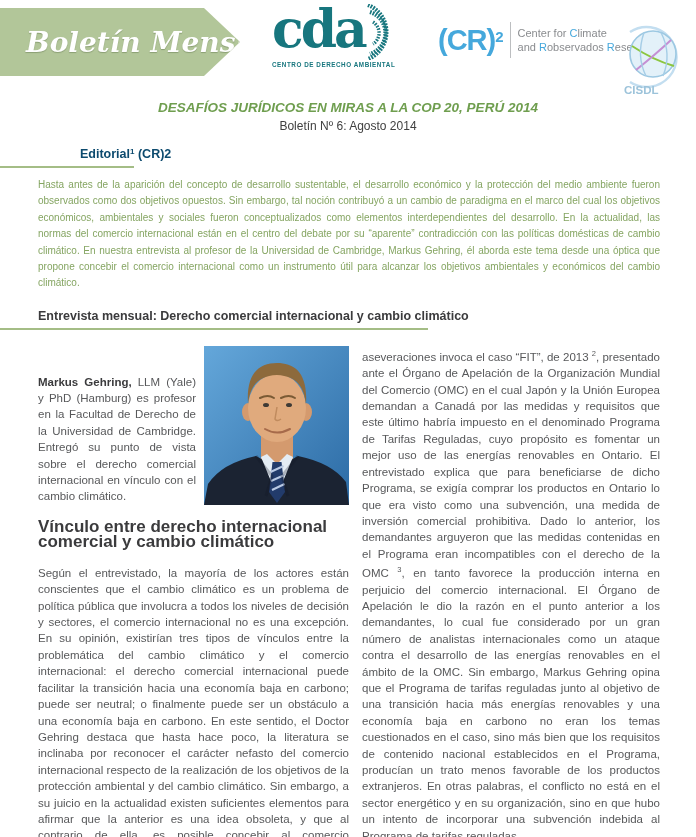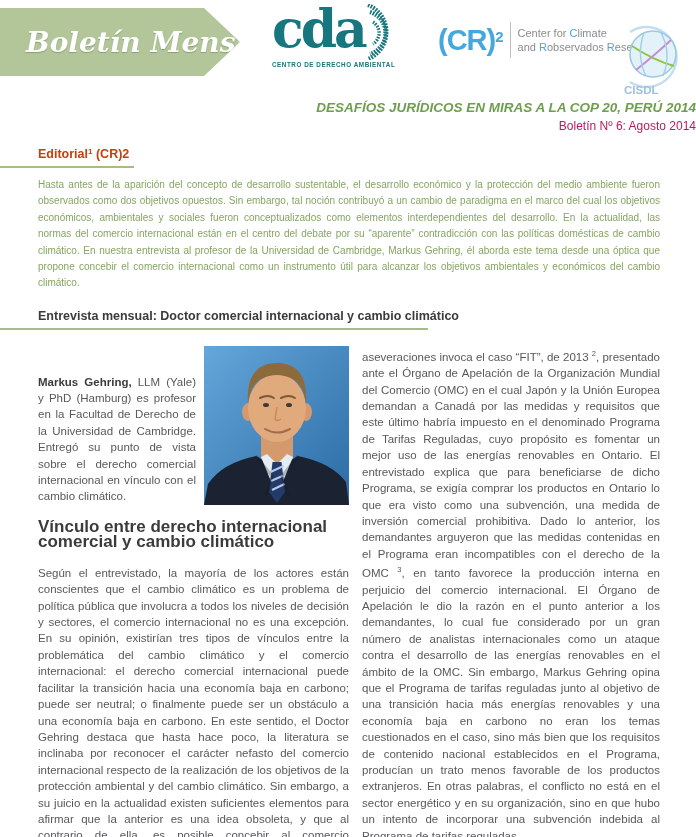--- a/index.html
+++ b/index.html
@@ -35,28 +35,28 @@
   .cr2-mark{
     color:#45a8dc;font-weight:bold;font-size:29px;letter-spacing:-1px;
     line-height:1;white-space:nowrap;
   }
   .cr2-mark sup{font-size:15px;vertical-align:8px;letter-spacing:0;}
   .cr2-divider{width:1px;height:36px;background:#bcbec0;margin:0 7px 0 6px;}
   .cr2-name{font-size:11px;color:#8a8c8f;line-height:1.3;white-space:nowrap;}
   .cr2-name .b{color:#45a8dc;}
   .cisdl{position:absolute;right:6px;top:16px;width:74px;height:84px;font-weight:bold;}
   
-  .masthead{text-align:right;margin-top:12px;}
+  .masthead{text-align:center;margin-top:12px;}
   .doc-title{
     color:#6f9e4f;font-weight:bold;font-style:italic;font-size:13.5px;line-height:16px;
   }
-  .doc-subtitle{color:#be185d;font-size:12px;margin-top:3px;}
+  .doc-subtitle{color:#404040;font-size:12px;margin-top:3px;}
   
   .sec-head{padding-left:38px;font-weight:bold;font-size:12.5px;line-height:15px;}
-  .sec-head.green{color:#c2410c;margin-top:11px;}
+  .sec-head.green{color:#0c4a6e;margin-top:11px;margin-left:42px;}
   .sec-head.dark{color:#3b3b3d;margin-top:17px;}
   .sec-head sup{font-size:8px;vertical-align:4px;font-weight:bold;}
   .rule{height:2px;background:#a4bd86;margin-top:4px;}
   .rule.r1{width:134px;}
   .rule.r2{width:428px;}
   
   .editorial-body{
     margin:9px 36px 0 38px;text-align:justify;color:#85a562;
     font-size:10px;line-height:16.4px;
   }
@@ -123,21 +123,21 @@
 
   <div class="masthead">
     <div class="doc-title">DESAFÍOS JURÍDICOS EN MIRAS A LA COP 20, PERÚ 2014</div>
     <div class="doc-subtitle">Boletín Nº 6:  Agosto 2014</div>
   </div>
 
   <div class="sec-head green"><span>Editorial</span><sup>1</sup><span> (CR)2</span></div>
   <div class="rule r1"></div>
   <div class="editorial-body">Hasta antes de la aparición del concepto de desarrollo sustentable, el desarrollo económico y la protección del medio ambiente fueron observados como dos objetivos opuestos. Sin embargo, tal noción contribuyó a un cambio de paradigma en el marco del cual los objetivos económicos, ambientales y sociales fueron conceptualizados como elementos interdependientes del desarrollo. En la actualidad, las normas del comercio internacional están en el centro del debate por su “aparente” contradicción con las políticas domésticas de cambio climático. En nuestra entrevista al profesor de la Universidad de Cambridge, Markus Gehring, él aborda este tema desde una óptica que propone concebir el comercio internacional como un instrumento útil para alcanzar los objetivos ambientales y económicos del cambio climático.</div>
 
-  <div class="sec-head dark">Entrevista mensual:  Doctor comercial internacional y cambio climático</div>
+  <div class="sec-head dark">Entrevista mensual:  Derecho comercial internacional y cambio climático</div>
   <div class="rule r2"></div>
 
   <div class="columns">
 
     <div class="col-left">
       <div class="intro-row">
         <div class="intro-text bodytxt">
           <b>Markus Gehring,</b><span> LLM (Yale) y PhD (Hamburg) es profesor en la Facultad de Derecho de la Universidad de Cambridge. Entregó su punto de vista sobre el derecho comercial internacional en vínculo con el cambio climático.</span>
         </div>
         <svg class="portrait" viewBox="0 0 145 159">

